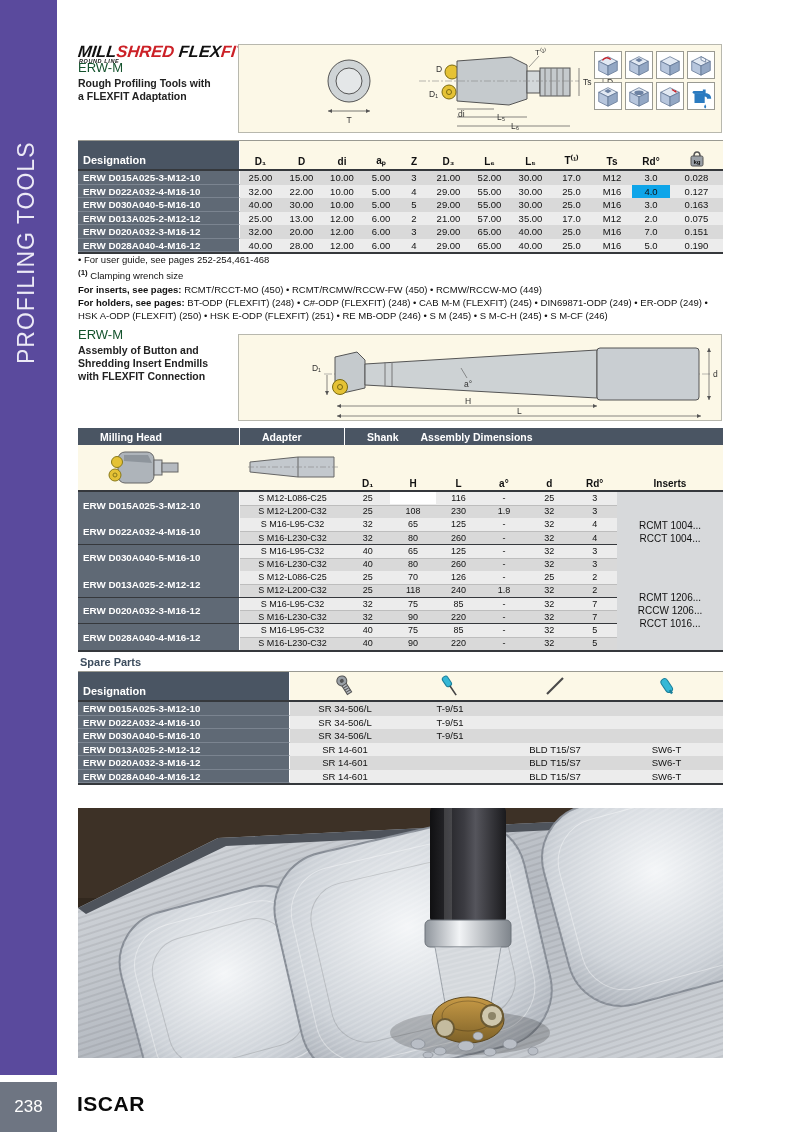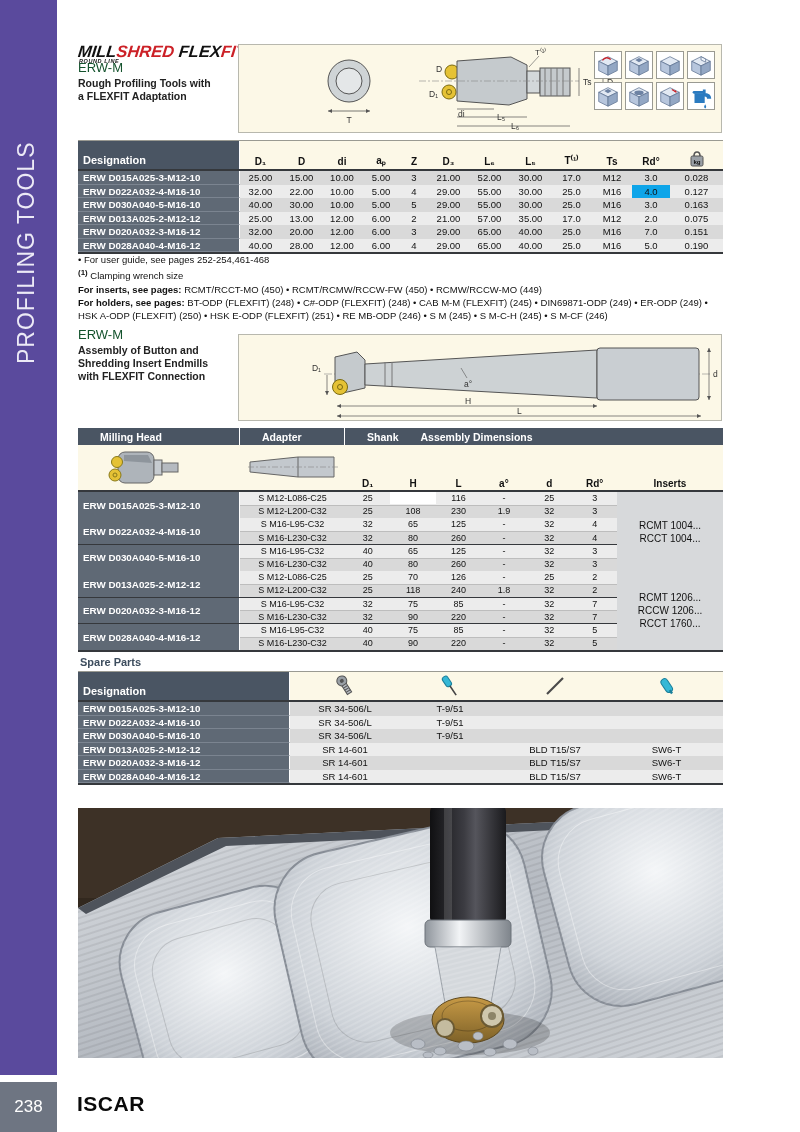--- a/index.html
+++ b/index.html
@@ -494,21 +494,21 @@
         <div class="t2cell" style="left: 448.6px; top: 145.2px; width: 45.4px; height: 13.2px; background: rgb(217, 217, 217);">32</div>
         <div class="t2cell" style="left: 494px; top: 145.2px; width: 45.4px; height: 13.2px; background: rgb(217, 217, 217);">5</div>
         <div class="t2subline" style="left: 162px; top: 144.7px; width: 377px; height: 0.8px;"></div>
         <div class="t2ins" style="top: 0px; height: 79.2px;">
           <div>RCMT 1004...</div>
           <div>RCCT 1004...</div>
         </div>
         <div class="t2ins" style="top: 79.2px; height: 79.2px;">
           <div>RCMT 1206...</div>
           <div>RCCW 1206...</div>
-          <div>RCCT 1760...</div>
+          <div>RCCT 1016...</div>
         </div>
       </div>
   </div>
 
   <div class="abs" id="spare-title">Spare Parts</div>
   <div class="abs" id="spare">
     <div id="sphead">
       <div id="spdesig-h">Designation</div>
       <div id="spicons" style="display:flex;">
           <div class="sphicon" style="width: 110px;">

